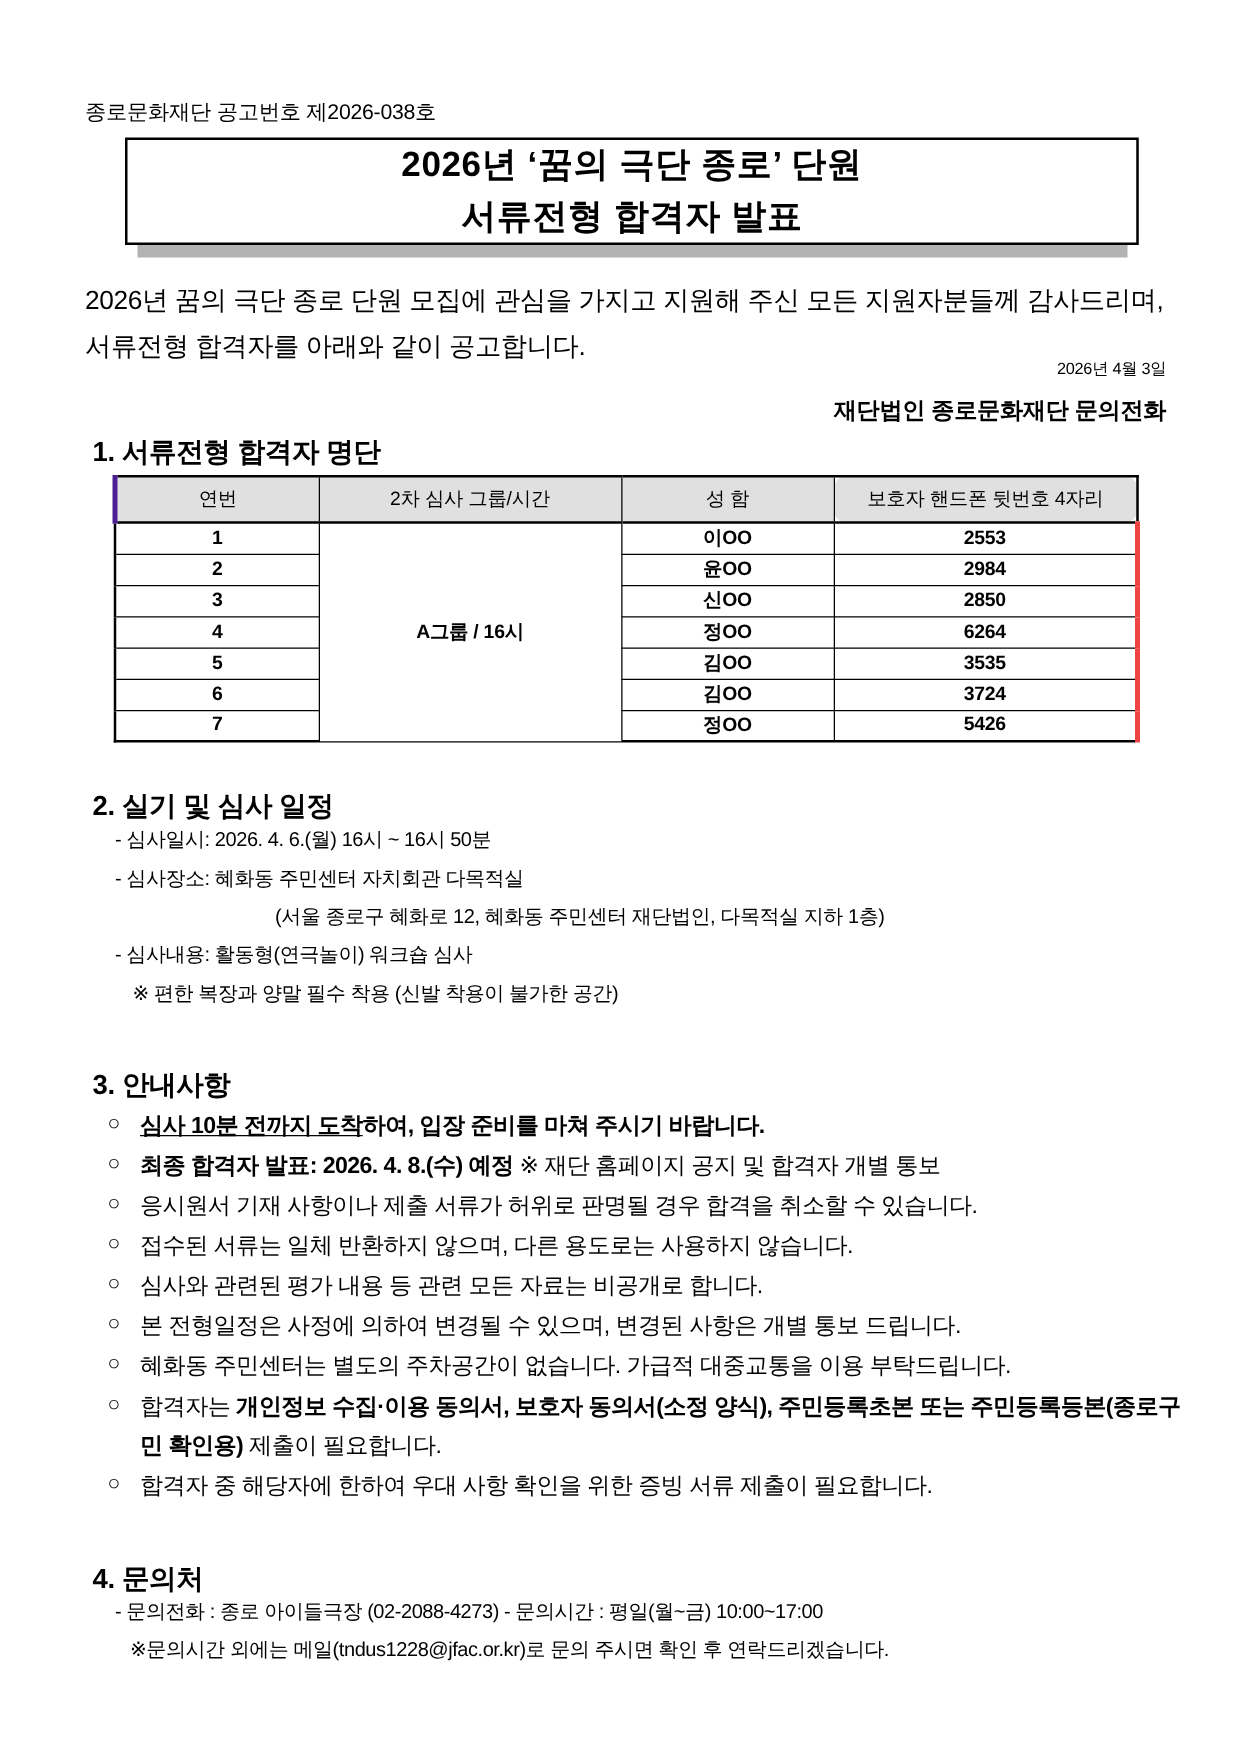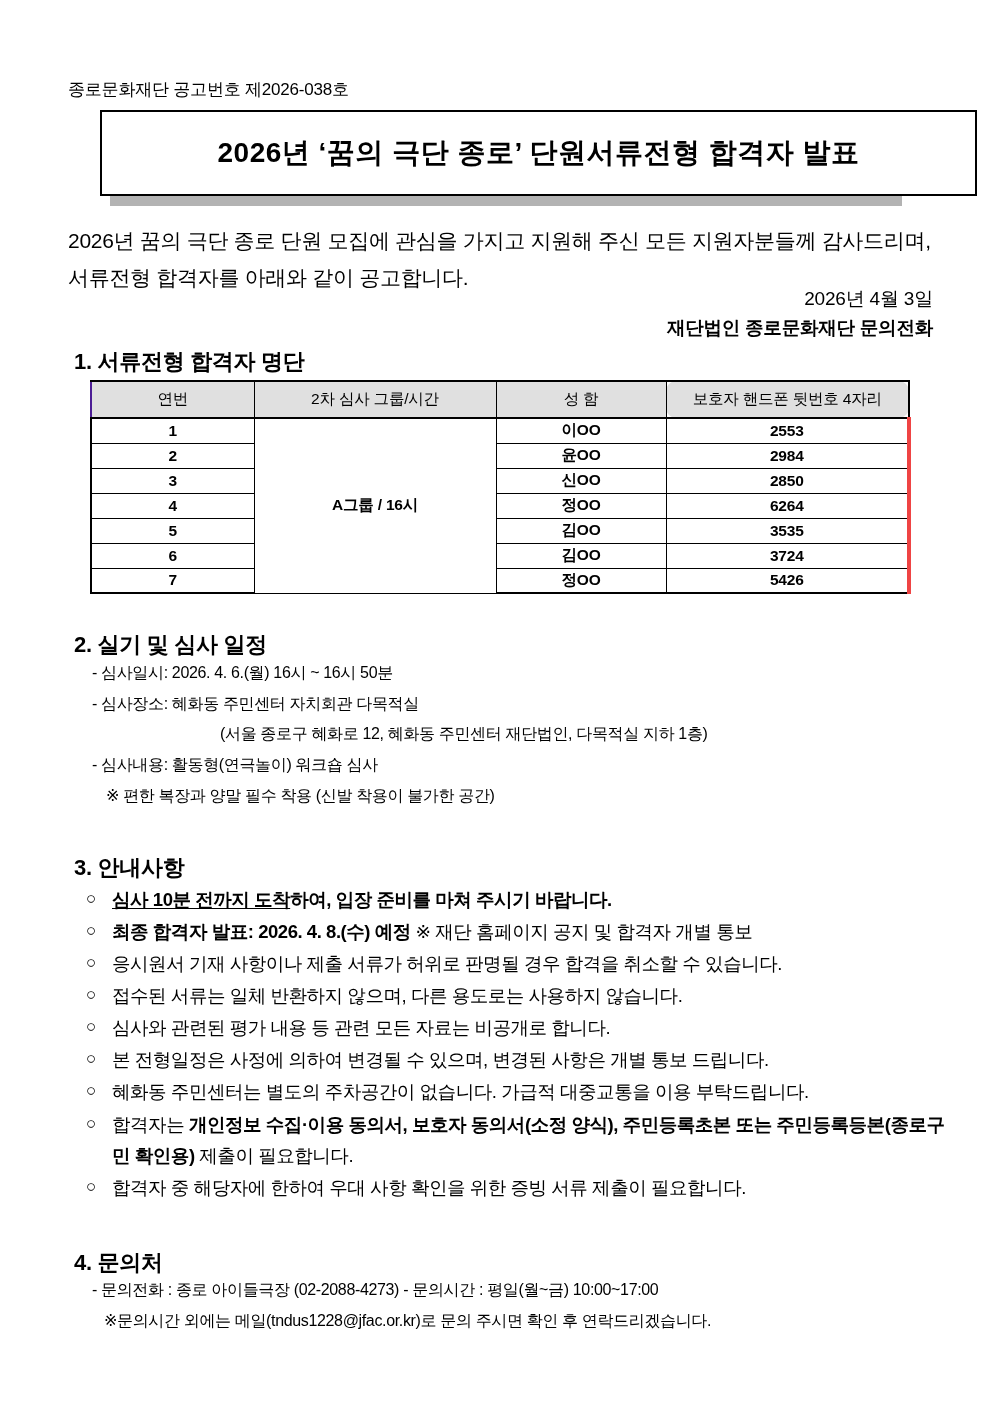--- a/index.html
+++ b/index.html
@@ -40,29 +40,29 @@
     left: 110px;
     top: 120px;
     width: 792px;
     height: 86px;
     background: #b3b3b3;
   }
   .title-box {
     position: absolute;
     left: 100px;
     top: 110px;
-    width: 877px;
+    width: 811px;
     height: 86px;
     border: 2px solid #000000;
     background: #ffffff;
     box-sizing: border-box;
     display: flex;
-    flex-direction: row;
+    flex-direction: column;
     align-items: center;
-    justify-content: center;
+    justify-content: flex-start;
   }
   .title-line {
     font-size: 28px;
     font-weight: bold;
     letter-spacing: 0.5px;
     line-height: 1.45;
     white-space: nowrap;
     text-align: center;
   }
 
@@ -75,21 +75,21 @@
     font-size: 21px;
     line-height: 1.78;
     letter-spacing: -0.3px;
   }
   .sign-date {
     position: absolute;
     left: 68px;
     top: 286px;
     width: 865px;
     text-align: right;
-    font-size: 19px;
+    font-size: 13px;
     letter-spacing: -0.2px;
   }
   .sign-org {
     position: absolute;
     left: 68px;
     top: 315px;
     width: 865px;
     text-align: right;
     font-size: 18.5px;
     font-weight: bold;
@@ -132,21 +132,21 @@
     box-sizing: border-box;
   }
   table.roster thead th {
     background: #e0e0e0;
     height: 37px;
     font-weight: normal;
     font-size: 15.5px;
     border-top: 2px solid #000;
     border-bottom: 2px solid #000;
   }
-  table.roster thead th:first-child { border-left: 2px solid #4c1d95; }
+  table.roster thead th:first-child { border-left: 4px solid #4c1d95; }
   table.roster thead th:last-child { border-right: 2px solid #000; border-radius: 10px; }
   table.roster tbody td { font-weight: bold; }
   table.roster tbody tr td:first-child { border-left: 2px solid #000; }
   table.roster tbody tr td:last-child { border-right: 4px solid #ef4444; }
   table.roster tbody tr:last-child td { border-bottom: 2px solid #000; }
   td.grp {
     font-weight: bold;
     vertical-align: middle;
     letter-spacing: 0.5px;
   }

